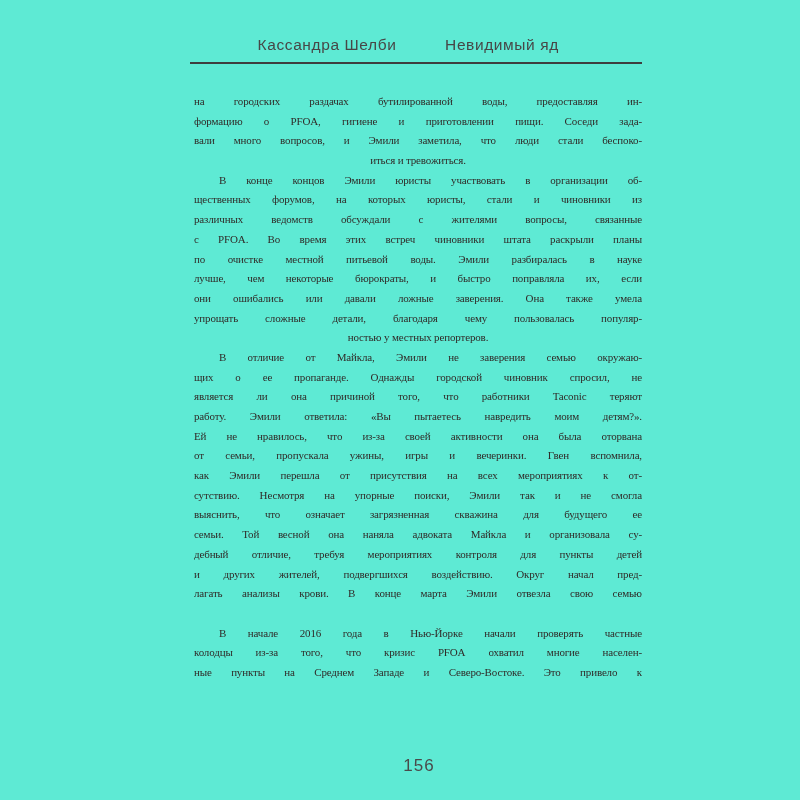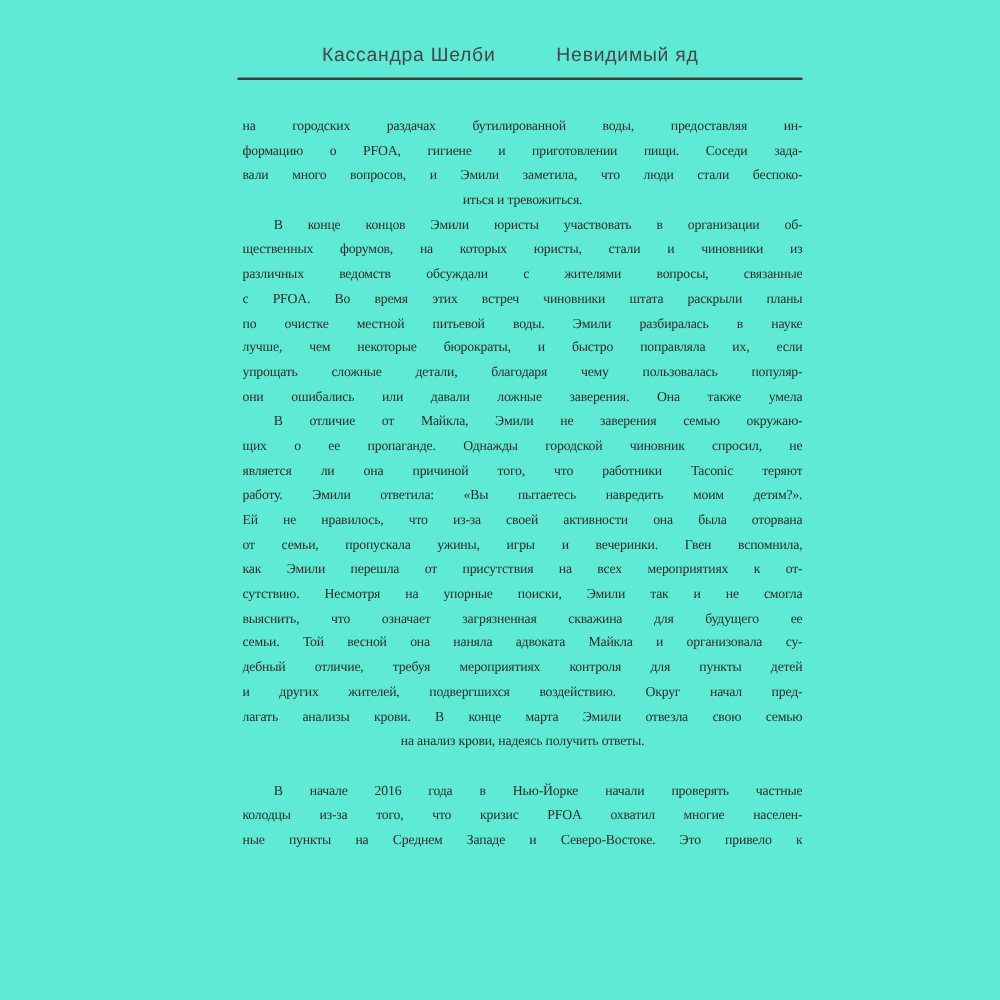--- a/index.html
+++ b/index.html
@@ -175,39 +175,40 @@
           <span>чем</span>
           <span>некоторые</span>
           <span>бюрократы,</span>
           <span>и</span>
           <span>быстро</span>
           <span>поправляла</span>
           <span>их,</span>
           <span>если</span>
         </div>
         <div class="line">
-          <span>упрощать</span>
-          <span>сложные</span>
-          <span>детали,</span>
-          <span>благодаря</span>
-          <span>чему</span>
-          <span>пользовалась</span>
-          <span>популяр-</span>
-        </div>
-        <div class="line">
           <span>они</span>
           <span>ошибались</span>
           <span>или</span>
           <span>давали</span>
           <span>ложные</span>
           <span>заверения.</span>
           <span>Она</span>
           <span>также</span>
           <span>умела</span>
         </div>
+        <div class="line">
+          <span>упрощать</span>
+          <span>сложные</span>
+          <span>детали,</span>
+          <span>благодаря</span>
+          <span>чему</span>
+          <span>пользовалась</span>
+          <span>популяр-</span>
+        </div>
+        <div class="line last">ностью у местных репортеров.</div>
       </div>
       <div class="para indent">
         <div class="line">
           <span>В</span>
           <span>отличие</span>
           <span>от</span>
           <span>Майкла,</span>
           <span>Эмили</span>
           <span>не</span>
           <span>заверения</span>
@@ -340,21 +341,20 @@
           <span>анализы</span>
           <span>крови.</span>
           <span>В</span>
           <span>конце</span>
           <span>марта</span>
           <span>Эмили</span>
           <span>отвезла</span>
           <span>свою</span>
           <span>семью</span>
         </div>
-        <div class="line last">на анализ крови, надеясь получить ответы.</div>
       </div>
       <div class="para indent space-before">
         <div class="line">
           <span>В</span>
           <span>начале</span>
           <span>2016</span>
           <span>года</span>
           <span>в</span>
           <span>Нью-Йорке</span>
           <span>начали</span>
@@ -380,14 +380,15 @@
           <span>Западе</span>
           <span>и</span>
           <span>Северо-Востоке.</span>
           <span>Это</span>
           <span>привело</span>
           <span>к</span>
         </div>
       </div>
     </div>
 
+  <div class="folio">156</div>
 
 </div>
 
 </body></html>

